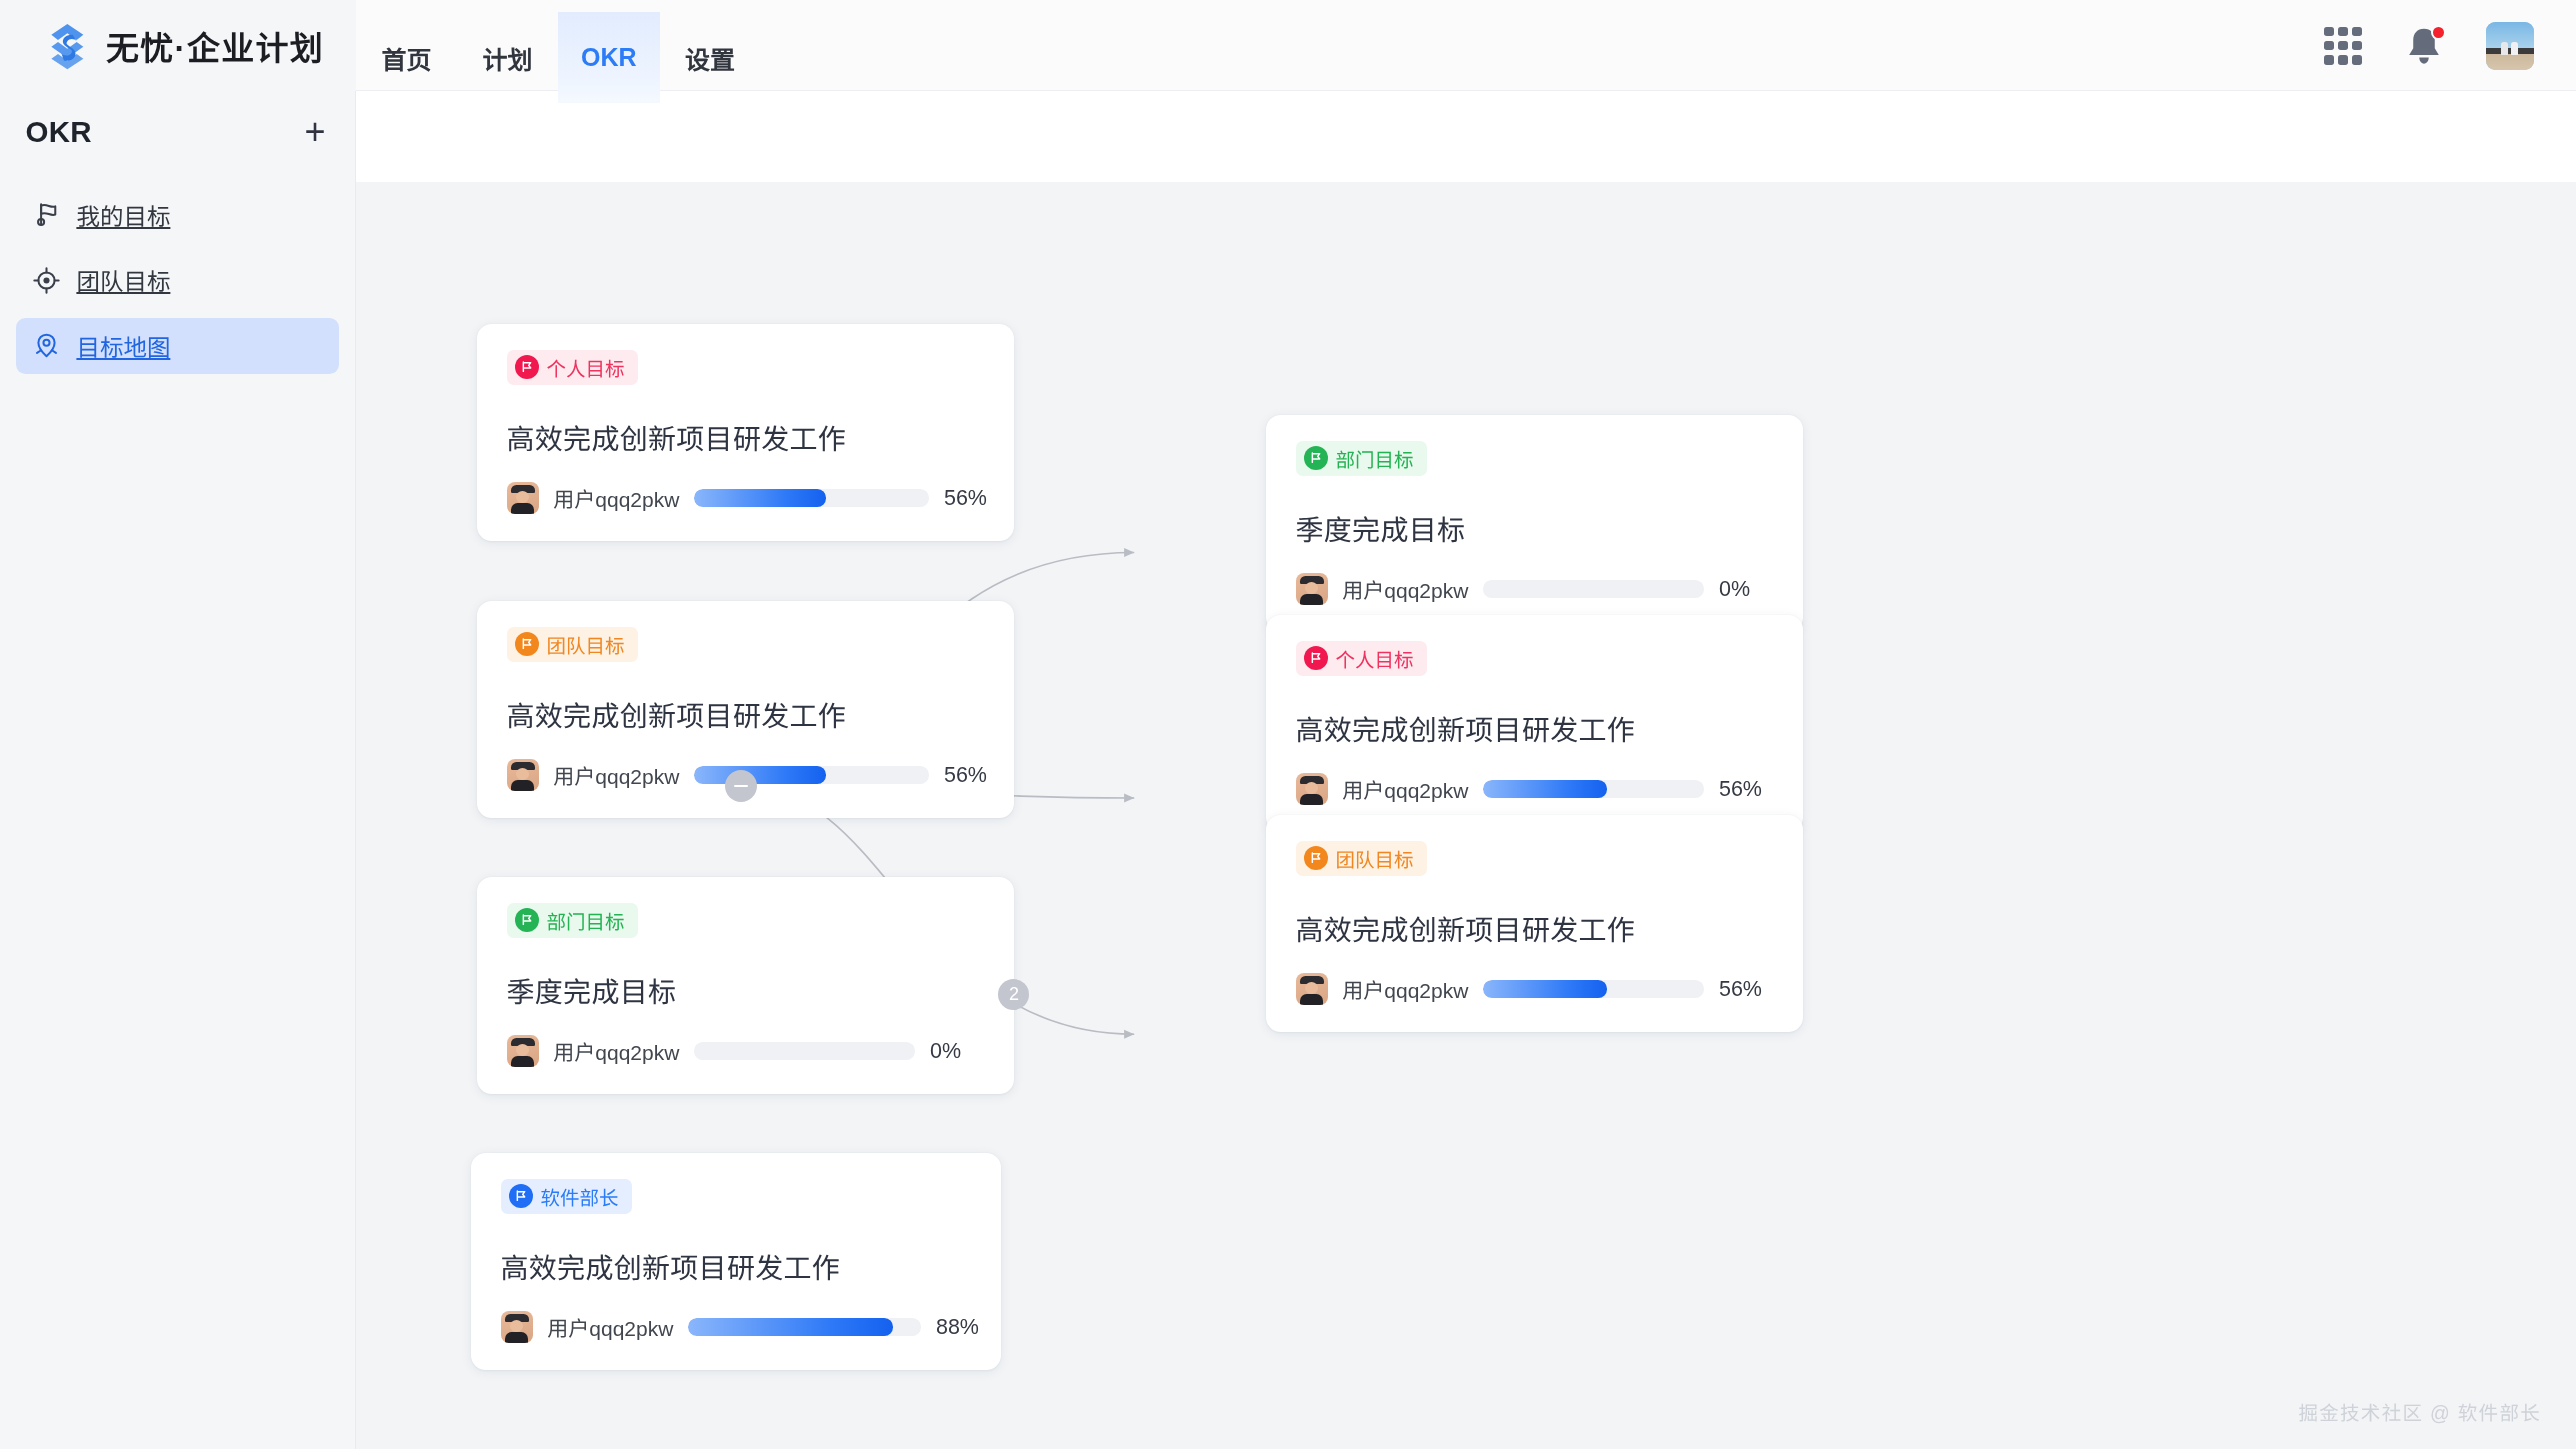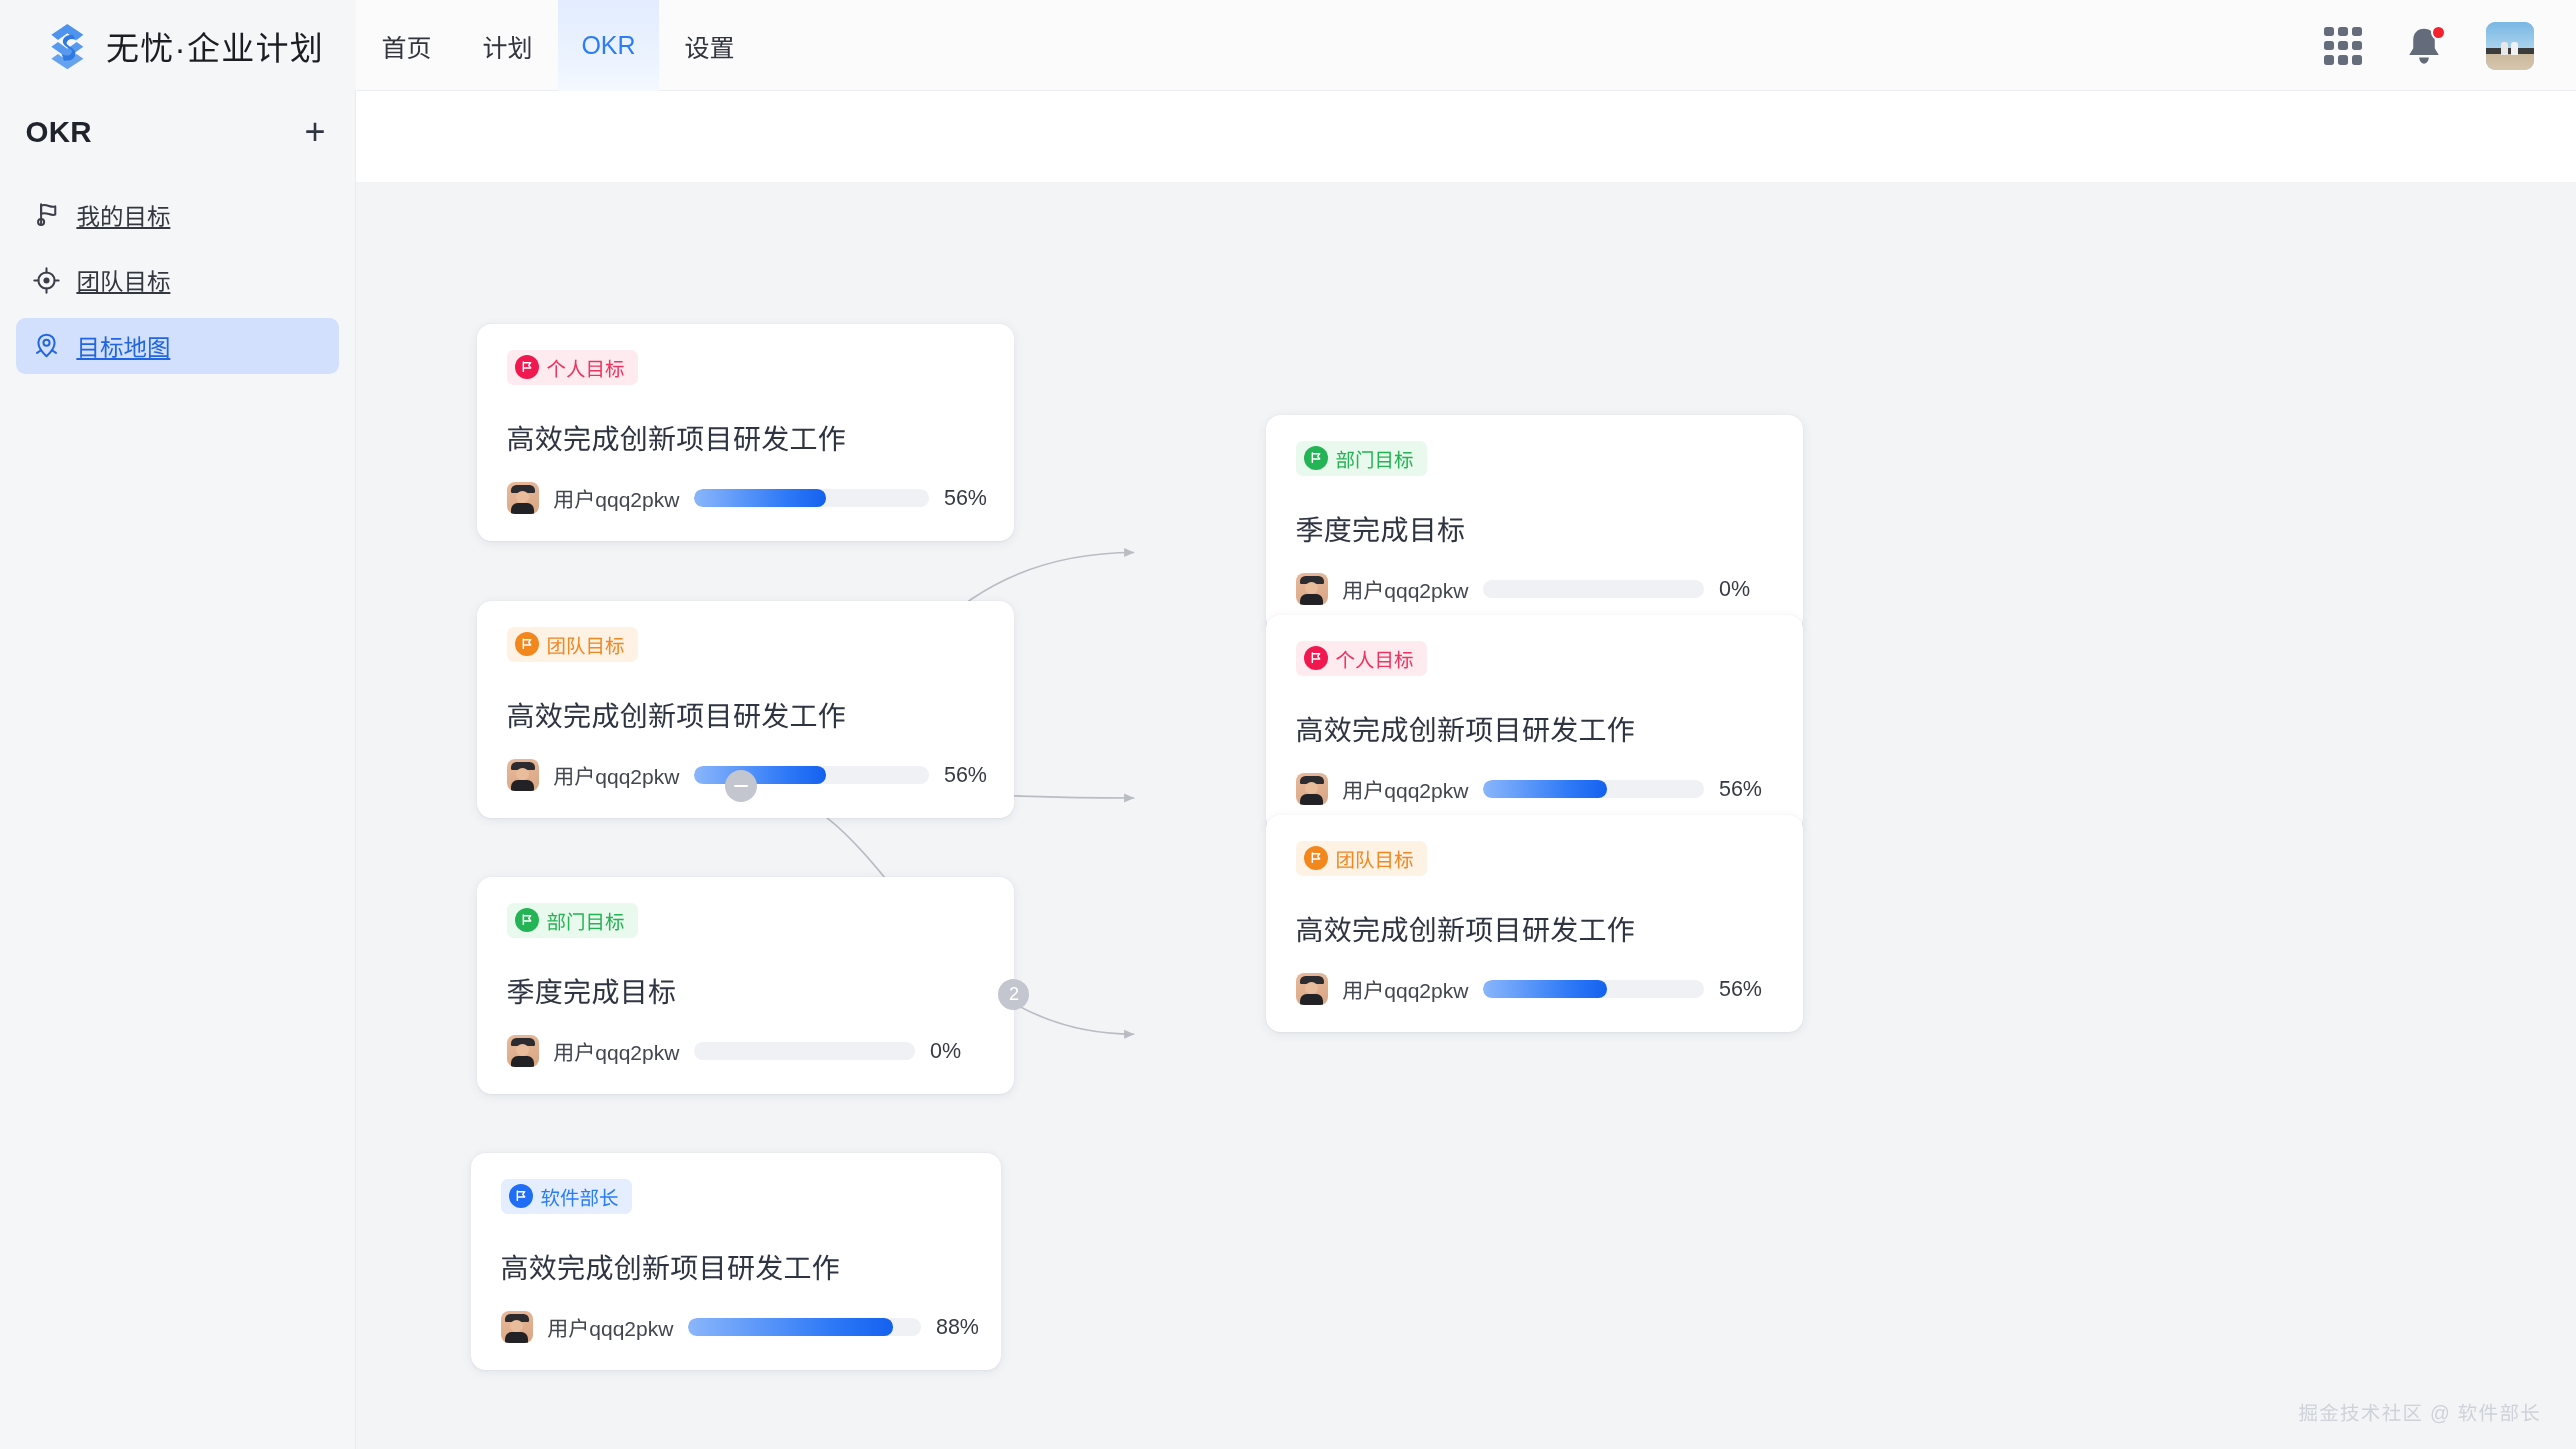--- a/index.html
+++ b/index.html
@@ -19,24 +19,24 @@
     border-bottom: 0.7px solid #eceef1;
     z-index: 30;
   }
   .brand {
     position: absolute; left: 0; top: 0; width: 356px; height: 91px;
     background: #f5f6f8;
     display: flex; align-items: center; padding-left: 42px;
   }
   .logo-mark { width: 52px; height: 52px; flex: 0 0 52px; }
   .brand-name {
-    margin-left: 12px; font-size: 33px; font-weight: 400;
+    margin-left: 12px; font-size: 33px; font-weight: 700;
     color: #1b1d22; letter-spacing: 1.3px; white-space: nowrap;
   }
-  .navtabs { position: absolute; left: 356px; top: 0; height: 91px; display: flex; }
+  .navtabs { position: absolute; left: 356px; top: 12px; height: 91px; display: flex; font-weight: bold; }
   .navtab {
     height: 91px; min-width: 101px; padding: 0 23px;
     display: flex; align-items: center; justify-content: center;
     font-size: 25px; color: #31353d; cursor: pointer; white-space: nowrap;
     background: transparent;
   }
   .navtab.active {
     color: #2b7cf6;
     background: linear-gradient(180deg, #e2ecfe 0%, #edf4ff 70%, #f5f9ff 100%);
   }

